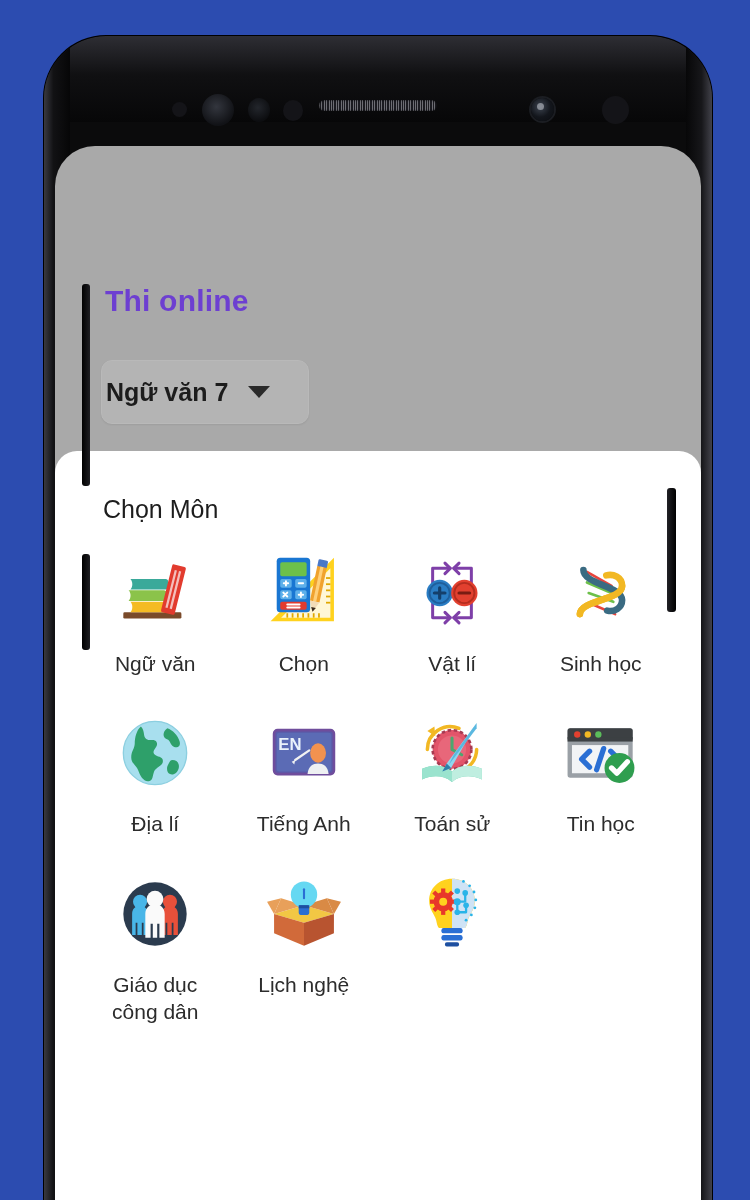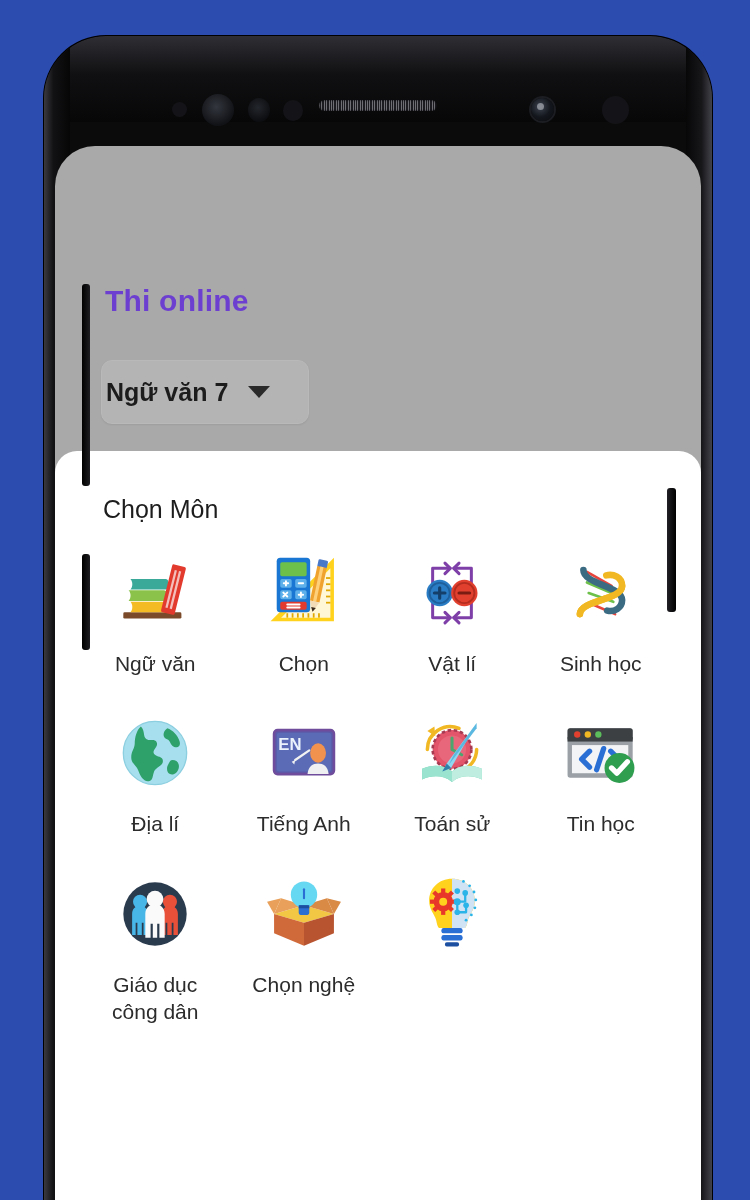--- a/index.html
+++ b/index.html
@@ -381,21 +381,21 @@
               <path d="M16 50 L24 32 L50 40 Z" fill="#e8a05a"></path>
               <path d="M50 40 L76 32 L84 50 Z" fill="#d98a45"></path>
               <path d="M16 50 L8 36 L24 32 Z" fill="#e8a05a"></path>
               <path d="M84 50 L92 36 L76 32 Z" fill="#d98a45"></path>
               <circle cx="50" cy="28" r="15" fill="#66d8f2"></circle>
               <rect x="44" y="40" width="12" height="11" rx="2" fill="#2a6fd4"></rect>
               <rect x="44" y="40" width="12" height="3.5" fill="#1d4fa0"></rect>
               <path d="M50 22v10" stroke="#2a6fd4" stroke-width="2.4" stroke-linecap="round"></path>
             </svg>
           </span>
-          <span class="name">Chọn nghệ</span>
+          <span class="name">Lịch nghệ</span>
         </div>
 
         <div class="subject">
           <span class="art">
             <svg viewBox="0 0 100 100">
               <path d="M50 10c-15 0-26 11-26 25 0 10 6 15 8 22 1 5 2 9 4 9h28c2 0 3-4 4-9 2-7 8-12 8-22 0-14-11-25-26-25z" fill="#ffd21e"></path>
               <path d="M50 10c15 0 26 11 26 25 0 10-6 15-8 22-1 5-2 9-4 9H50z" fill="#cfe3f5"></path>
               <g fill="#e8382a">
                 <circle cx="40" cy="36" r="11"></circle>
               </g>

